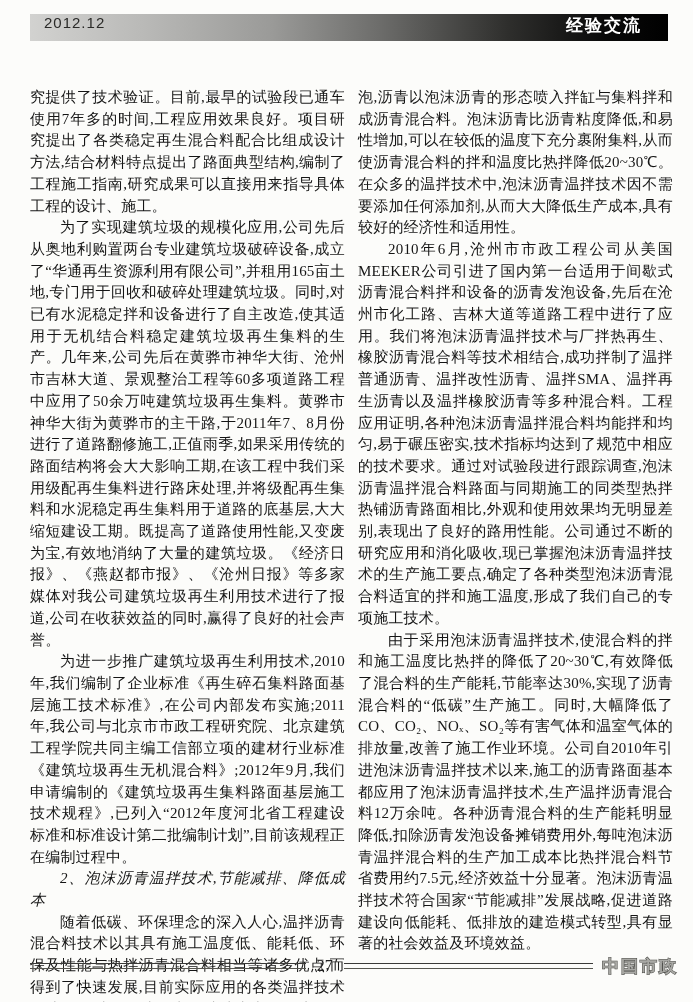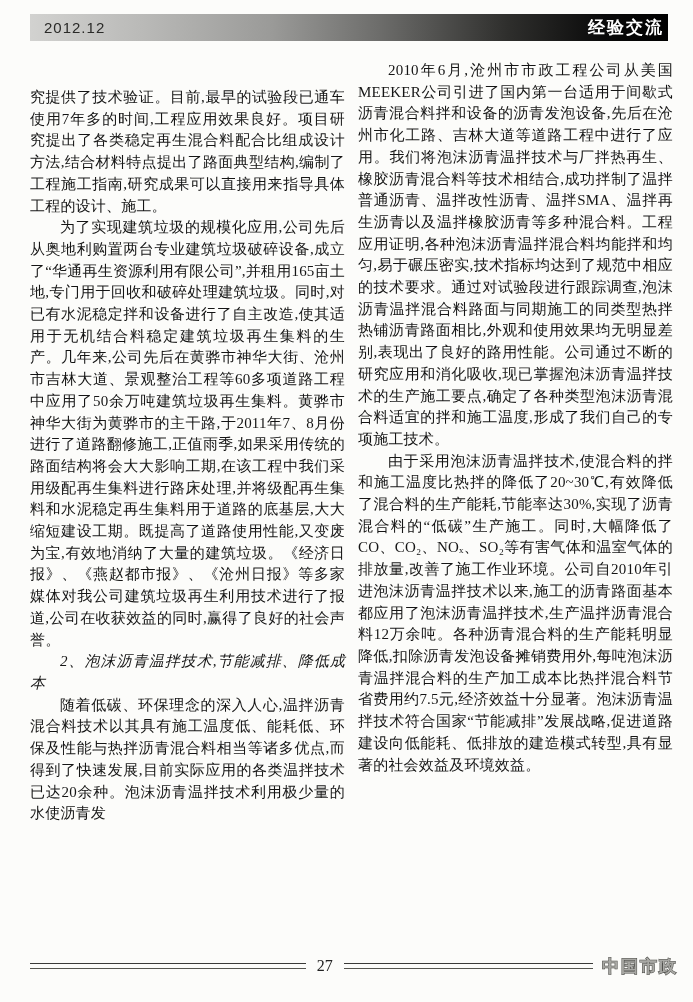--- a/index.html
+++ b/index.html
@@ -9,29 +9,29 @@
     background:#fcfcfa;
     font-family:"Liberation Serif", serif;
     color:#151515;
     overflow:hidden;
     box-shadow:0 0 4px rgba(0,0,0,.25);
   }
   
   .header-bar{
     position:absolute;left:30px;top:14px;width:638px;height:27px;
     background:linear-gradient(to right,#d2d2d0 0%,#b9b9b7 18%,#9a9a98 38%,#6c6c6a 55%,#2e2e2c 75%,#0a0a0a 90%,#000 100%);
-    display:flex;align-items:center;justify-content:space-between;
+    display:flex;align-items:flex-start;justify-content:space-between;
   }
   .header-date{
     padding-left:14px;
     font-family:"Liberation Sans", sans-serif;
     font-size:15px;color:#2a2a28;letter-spacing:1px;
   }
   .header-section{
-    padding-right:4px;
+    padding-right:26px;
     font-size:17px;font-weight:bold;color:#fff;letter-spacing:2px;
   }
   
   .columns{
     position:absolute;left:30px;top:60px;width:643px;
     display:flex;gap:13px;
   }
   .col{
     width:315px;
     font-size:15px;line-height:21.7px;
@@ -71,24 +71,26 @@
 
   <div class="header-bar">
     <span class="header-date">2012.12</span>
     <span class="header-section">经验交流</span>
   </div>
 
   <div class="columns">
     <div class="col">
       <p class="para no-indent">究提供了技术验证。目前,最早的试验段已通车使用7年多的时间,工程应用效果良好。项目研究提出了各类稳定再生混合料配合比组成设计方法,结合材料特点提出了路面典型结构,编制了工程施工指南,研究成果可以直接用来指导具体工程的设计、施工。</p>
       <p class="para">为了实现建筑垃圾的规模化应用,公司先后从奥地利购置两台专业建筑垃圾破碎设备,成立了“华通再生资源利用有限公司”,并租用165亩土地,专门用于回收和破碎处理建筑垃圾。同时,对已有水泥稳定拌和设备进行了自主改造,使其适用于无机结合料稳定建筑垃圾再生集料的生产。几年来,公司先后在黄骅市神华大街、沧州市吉林大道、景观整治工程等60多项道路工程中应用了50余万吨建筑垃圾再生集料。黄骅市神华大街为黄骅市的主干路,于2011年7、8月份进行了道路翻修施工,正值雨季,如果采用传统的路面结构将会大大影响工期,在该工程中我们采用级配再生集料进行路床处理,并将级配再生集料和水泥稳定再生集料用于道路的底基层,大大缩短建设工期。既提高了道路使用性能,又变废为宝,有效地消纳了大量的建筑垃圾。《经济日报》、《燕赵都市报》、《沧州日报》等多家媒体对我公司建筑垃圾再生利用技术进行了报道,公司在收获效益的同时,赢得了良好的社会声誉。</p>
+      <p class="para">为进一步推广建筑垃圾再生利用技术,2010年,我们编制了企业标准《再生碎石集料路面基层施工技术标准》,在公司内部发布实施;2011年,我公司与北京市市政工程研究院、北京建筑工程学院共同主编工信部立项的建材行业标准《建筑垃圾再生无机混合料》;2012年9月,我们申请编制的《建筑垃圾再生集料路面基层施工技术规程》,已列入“2012年度河北省工程建设标准和标准设计第二批编制计划”,目前该规程正在编制过程中。</p>
       <p class="para heading">2、泡沫沥青温拌技术,节能减排、降低成本</p>
       <p class="para">随着低碳、环保理念的深入人心,温拌沥青混合料技术以其具有施工温度低、能耗低、环保及性能与热拌沥青混合料相当等诸多优点,而得到了快速发展,目前实际应用的各类温拌技术已达20余种。泡沫沥青温拌技术利用极少量的水使沥青发</p>
     </div>
     <div class="col">
+      <p class="para no-indent">泡,沥青以泡沫沥青的形态喷入拌缸与集料拌和成沥青混合料。泡沫沥青比沥青粘度降低,和易性增加,可以在较低的温度下充分裹附集料,从而使沥青混合料的拌和温度比热拌降低20~30℃。在众多的温拌技术中,泡沫沥青温拌技术因不需要添加任何添加剂,从而大大降低生产成本,具有较好的经济性和适用性。</p>
       <p class="para">2010年6月,沧州市市政工程公司从美国MEEKER公司引进了国内第一台适用于间歇式沥青混合料拌和设备的沥青发泡设备,先后在沧州市化工路、吉林大道等道路工程中进行了应用。我们将泡沫沥青温拌技术与厂拌热再生、橡胶沥青混合料等技术相结合,成功拌制了温拌普通沥青、温拌改性沥青、温拌SMA、温拌再生沥青以及温拌橡胶沥青等多种混合料。工程应用证明,各种泡沫沥青温拌混合料均能拌和均匀,易于碾压密实,技术指标均达到了规范中相应的技术要求。通过对试验段进行跟踪调查,泡沫沥青温拌混合料路面与同期施工的同类型热拌热铺沥青路面相比,外观和使用效果均无明显差别,表现出了良好的路用性能。公司通过不断的研究应用和消化吸收,现已掌握泡沫沥青温拌技术的生产施工要点,确定了各种类型泡沫沥青混合料适宜的拌和施工温度,形成了我们自己的专项施工技术。</p>
       <p class="para">由于采用泡沫沥青温拌技术,使混合料的拌和施工温度比热拌的降低了20~30℃,有效降低了混合料的生产能耗,节能率达30%,实现了沥青混合料的“低碳”生产施工。同时,大幅降低了CO、CO₂、NOₓ、SO₂等有害气体和温室气体的排放量,改善了施工作业环境。公司自2010年引进泡沫沥青温拌技术以来,施工的沥青路面基本都应用了泡沫沥青温拌技术,生产温拌沥青混合料12万余吨。各种沥青混合料的生产能耗明显降低,扣除沥青发泡设备摊销费用外,每吨泡沫沥青温拌混合料的生产加工成本比热拌混合料节省费用约7.5元,经济效益十分显著。泡沫沥青温拌技术符合国家“节能减排”发展战略,促进道路建设向低能耗、低排放的建造模式转型,具有显著的社会效益及环境效益。</p>
     </div>
   </div>
 
   <div class="footer">
     <div class="rule left"></div>
     <span class="page-number">27</span>
     <div class="rule right"></div>
     <span class="journal-name">中国市政</span>

